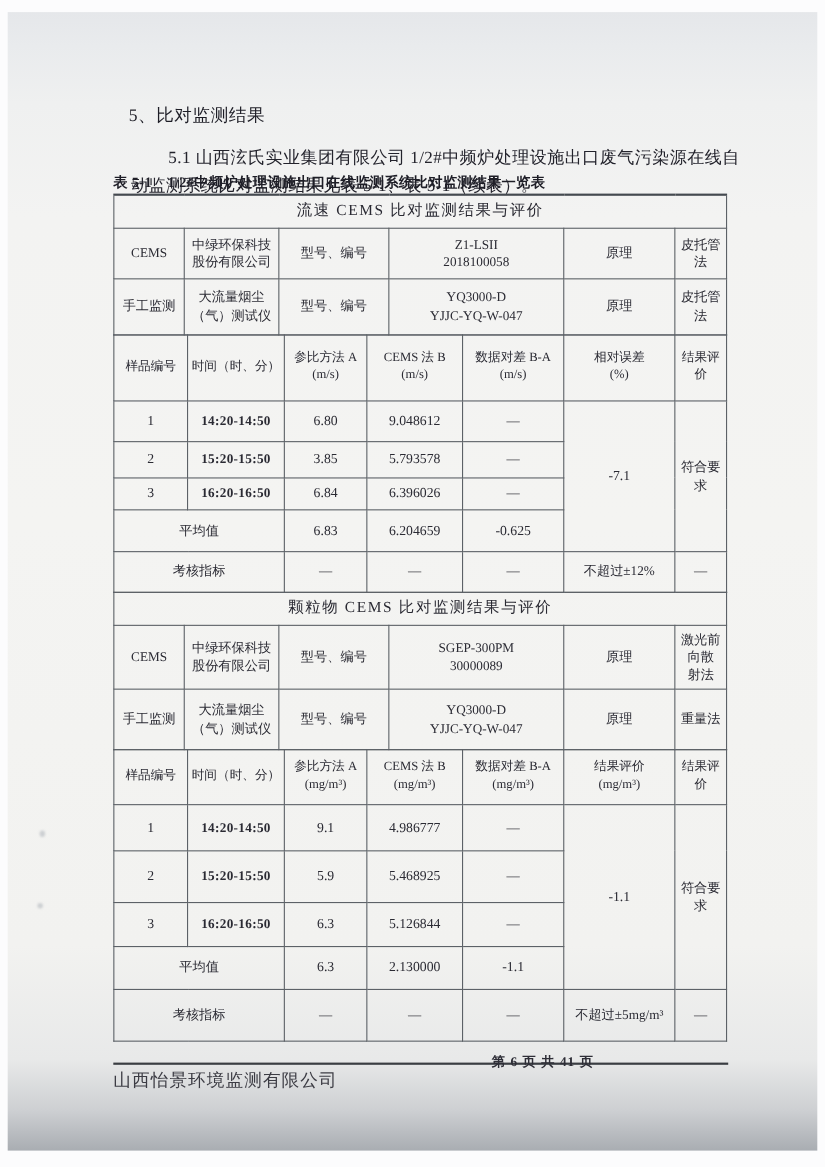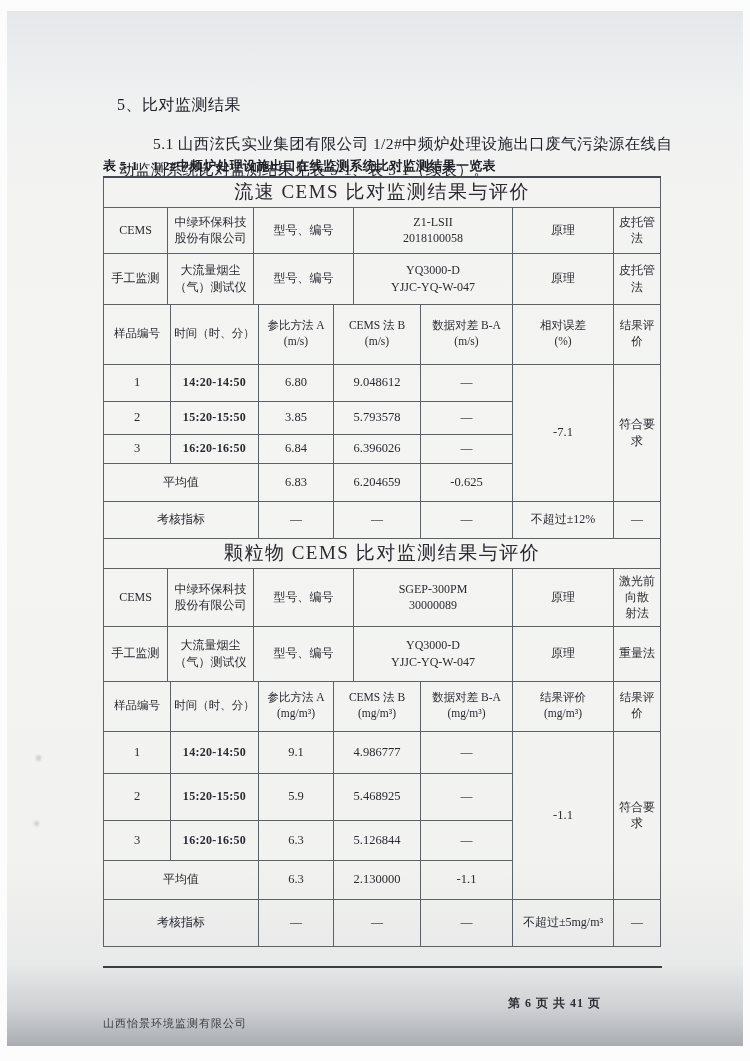--- a/index.html
+++ b/index.html
@@ -24,27 +24,27 @@
     font-size:13px;font-weight:bold;color:#1e1e27;white-space:pre;letter-spacing:.3px;}
   .tblgrp{position:absolute;left:96px;top:165px;width:557px;}
   table{border-collapse:collapse;table-layout:fixed;width:557px;}
   table.follow{margin-top:-1px;}
   td{
     border:1px solid #5c6167;text-align:center;vertical-align:middle;
     white-space:pre-line;font-size:12px;color:#2a2a33;padding:0 1px;line-height:1.35;
     overflow:hidden;
   }
   tr.topline td{border-top:2px solid #454a50;}
-  td.ttl{font-size:19px;letter-spacing:1.5px;}
+  td.ttl{font-size:14px;letter-spacing:1.5px;}
   td.hd{font-size:11.5px;}
   td.time{font-weight:bold;letter-spacing:.3px;}
   td.num{font-size:12.5px;}
   .footer-rule{position:absolute;left:96px;top:955px;width:559px;height:2px;background:#3a3d42;}
-  .footer-company{position:absolute;left:96px;top:961px;font-size:11px;color:#3c3c44;letter-spacing:1px;margin-top:44px;}
-  .footer-page{position:absolute;left:440px;top:984px;width:215px;text-align:center;
+  .footer-company{position:absolute;left:96px;top:961px;font-size:16px;color:#3c3c44;letter-spacing:1px;}
+  .footer-page{position:absolute;left:440px;top:946px;width:215px;text-align:left;
     font-size:12px;font-weight:600;color:#2e2e37;letter-spacing:1px;}
 </style>
 </head>
 <body>
 
 <div class="page">
   <div class="spk spk1"></div>
   <div class="spk spk2"></div>
 
   <div class="heading">5、比对监测结果</div>

